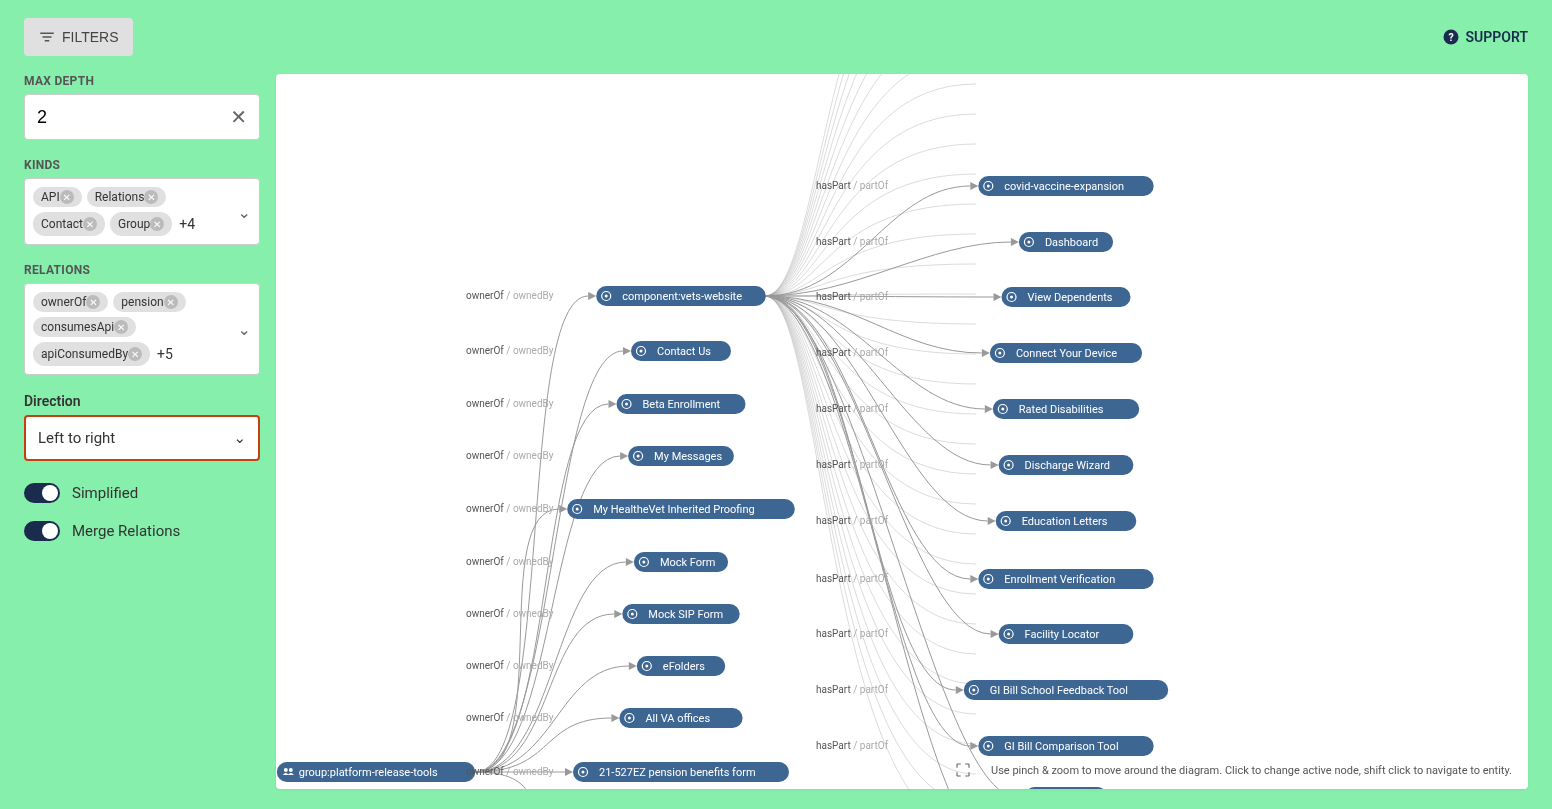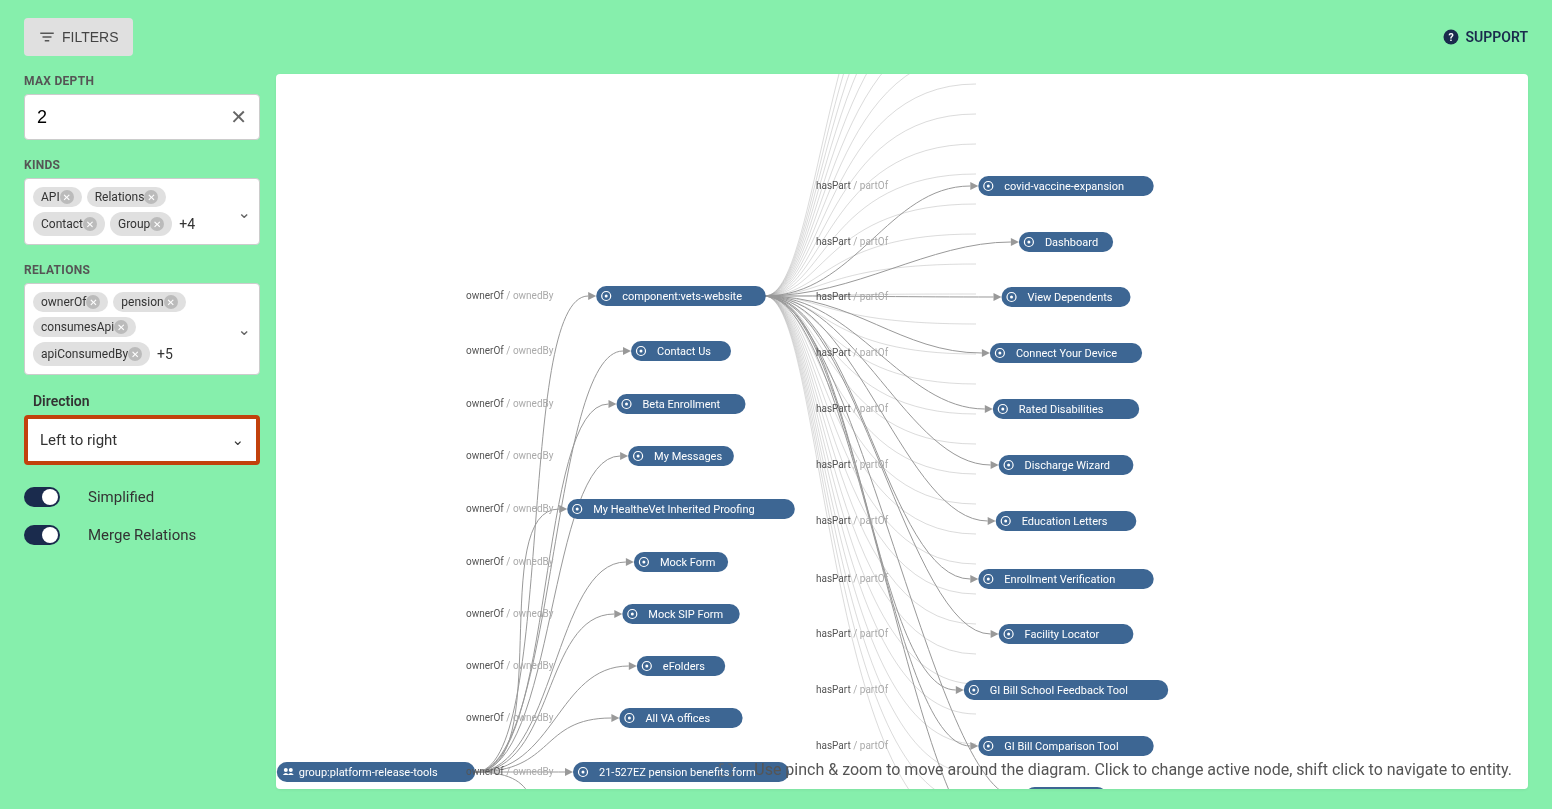--- a/index.html
+++ b/index.html
@@ -15,37 +15,37 @@
 .field-label { font-size: 12px; font-weight: 700; color: #555; margin-bottom: 6px; letter-spacing: 0.3px; }
 .max-depth-box { display: flex; align-items: center; border: 1px solid #ccc; border-radius: 4px; padding: 10px 12px; background: #fff; margin-bottom: 18px; }
 .max-depth-box input { border: none; outline: none; font-size: 18px; width: 100%; background: transparent; }
 .clear-x { cursor: pointer; font-size: 20px; color: #666; }
 .chip-box { border: 1px solid #ccc; border-radius: 4px; padding: 8px; background: #fff; margin-bottom: 18px; position: relative; }
 .chip-box .chips { display: flex; flex-wrap: wrap; gap: 5px; padding-right: 22px; }
 .chip { display: inline-flex; align-items: center; background: #e0e0e0; border-radius: 12px; padding: 3px 8px; font-size: 12px; color: #333; }
 .chip .chip-x { width: 14px; height: 14px; border-radius: 50%; background: #bbb; color: #fff; display: inline-flex; align-items: center; justify-content: center; font-size: 10px; cursor: pointer; }
 .more-tag { font-size: 14px; color: #333; padding: 4px 2px; }
 .chevron { position: absolute; right: 8px; top: 50%; transform: translateY(-50%); color: #666; cursor: pointer; }
-.direction-label { font-size: 14px; font-weight: 600; margin-bottom: 6px; margin-left: 9px; }
-.select-box { display: flex; align-items: center; justify-content: space-between; border: 4px solid #c2410c; border-radius: 4px; padding: 12px 12px; background: #fff; margin-bottom: 22px; cursor: pointer; }
+.direction-label { font-size: 14px; font-weight: 600; margin-bottom: 6px; }
+.select-box { display: flex; align-items: center; justify-content: space-between; border: 2px solid #c2410c; border-radius: 4px; padding: 12px 12px; background: #fff; margin-bottom: 22px; cursor: pointer; }
 .select-box span { font-size: 15px; }
-.toggle-row { display: flex; align-items: center; gap: 28px; margin-bottom: 18px; }
+.toggle-row { display: flex; align-items: center; gap: 12px; margin-bottom: 18px; }
 .toggle { width: 36px; height: 20px; background: #1a2b4d; border-radius: 10px; position: relative; cursor: pointer; }
 .toggle .knob { width: 16px; height: 16px; background: #fff; border-radius: 50%; position: absolute; top: 2px; right: 2px; }
 .toggle-label { font-size: 15px; }
 .canvas { flex: 1; background: #fff; border-radius: 4px; position: relative; overflow: hidden; box-shadow: 0 1px 3px rgba(0,0,0,0.06); }
 svg.graph { width: 100%; height: 100%; }
 .node-pill { fill: #3d6693; }
 .node-text { fill: #fff; font-size: 11px; }
 .edge-line { fill: none; stroke: #999; stroke-width: 1; }
 .edge-label { font-size: 10px; }
 .edge-l1 { fill: #555; }
 .edge-l2 { fill: #aaa; }
 .arrow { fill: #999; }
-.hint { position: absolute; bottom: 10px; right: 16px; display: flex; align-items: center; gap: 19px; font-size: 16px; color: #555; margin-top: 38px; }
+.hint { position: absolute; bottom: 10px; right: 16px; display: flex; align-items: center; gap: 19px; font-size: 11px; color: #555; margin-top: 38px; }
 .hint svg { width: 18px; height: 18px; stroke: #666; fill: none; stroke-width: 1.5; }
 </style>
 </head>
 <body>
 
 <div class="page">
 
   <div class="topbar">
     <button class="filters-btn">
       <svg viewBox="0 0 24 24">

